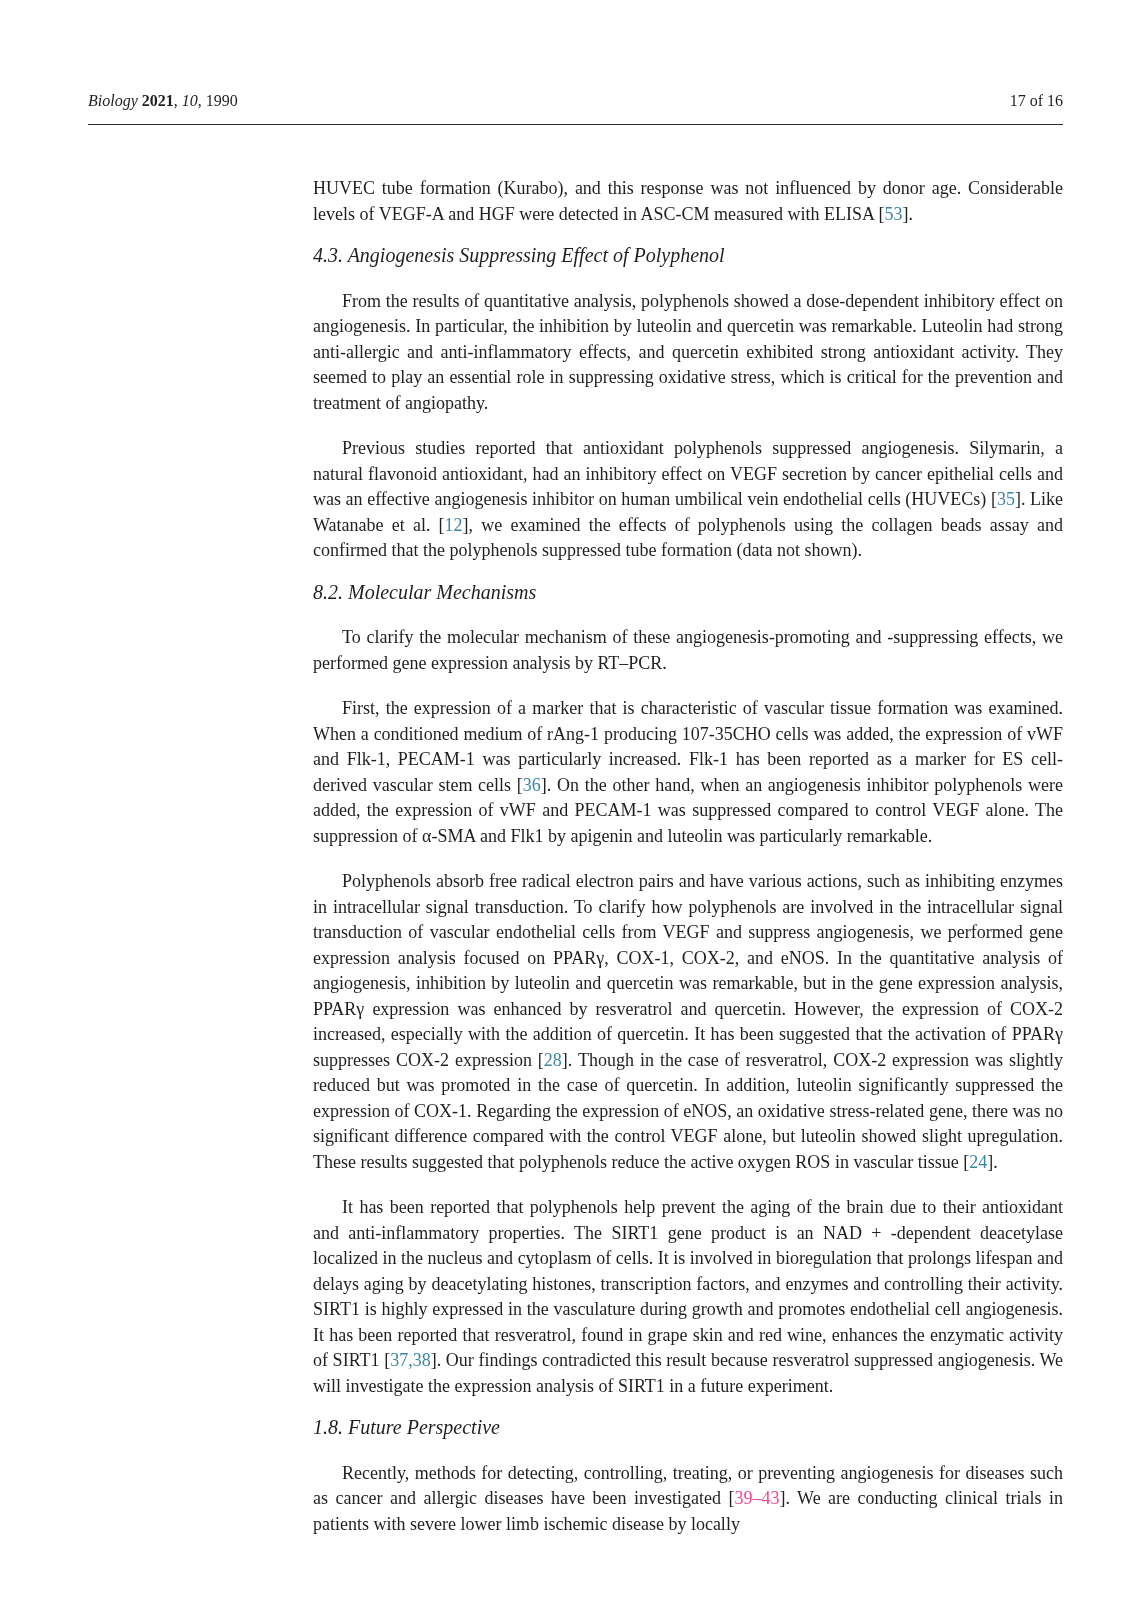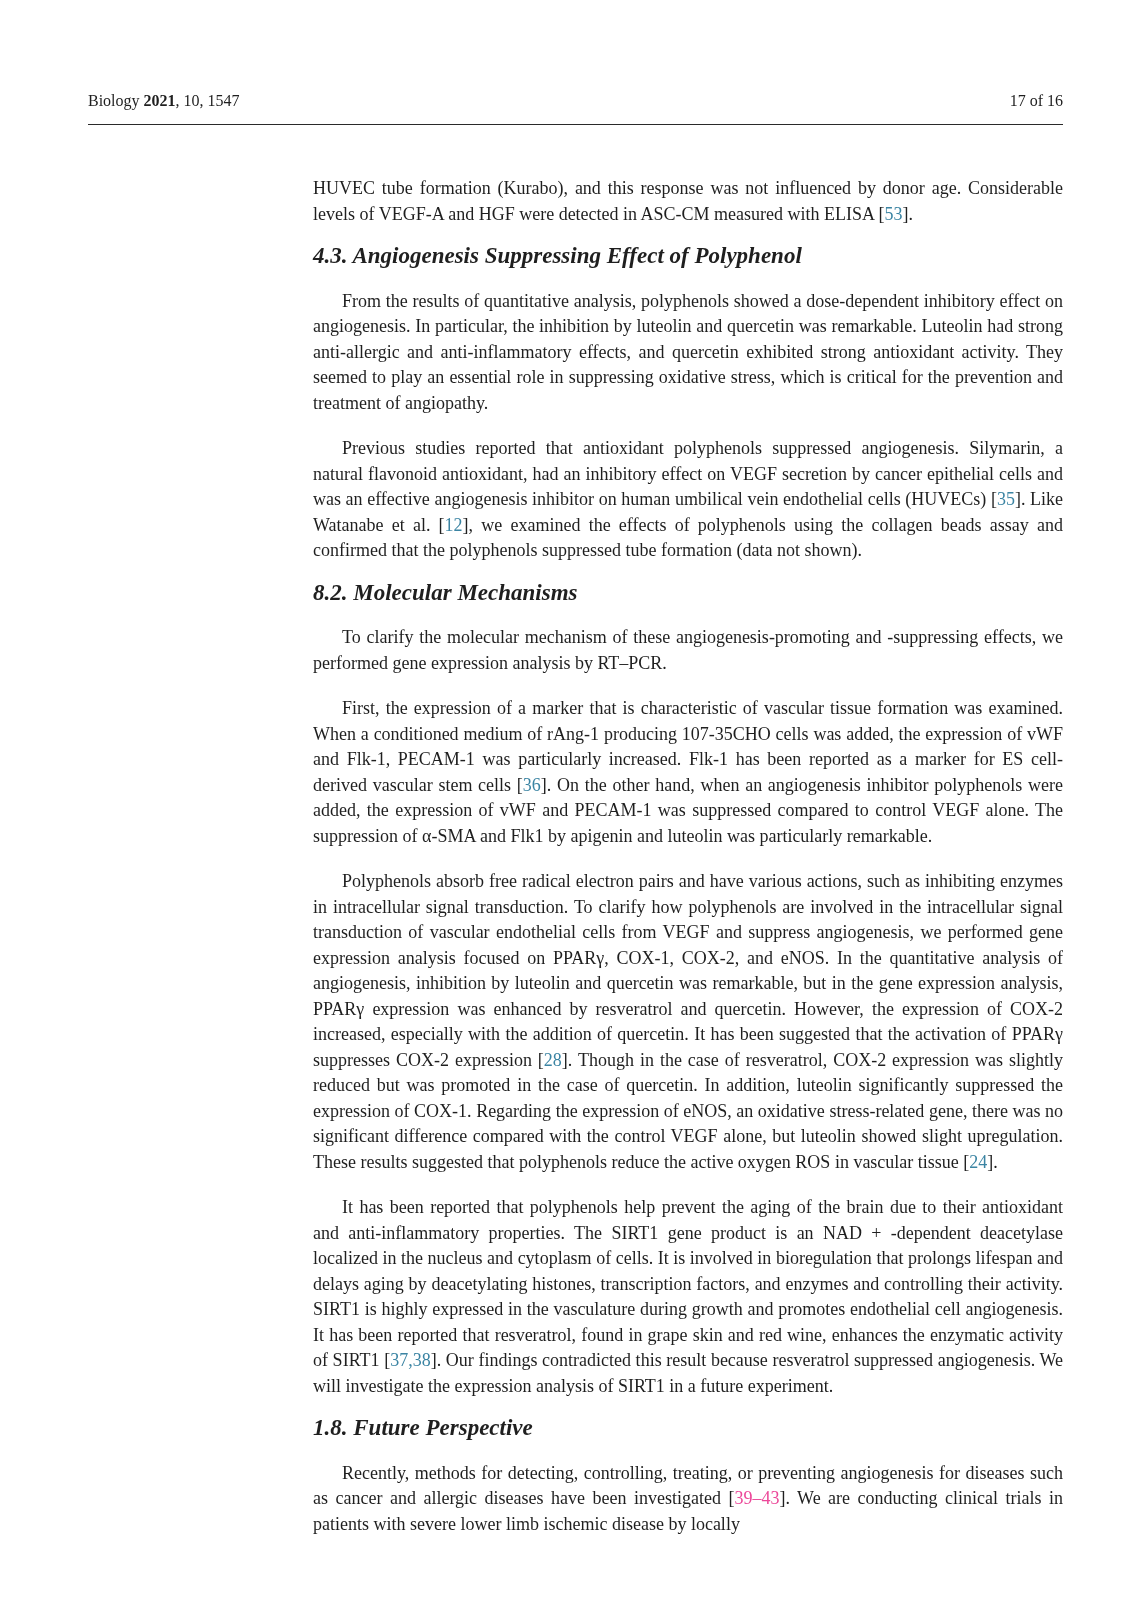--- a/index.html
+++ b/index.html
@@ -17,21 +17,21 @@
     position: absolute;
     left: 88px;
     right: 68px;
     top: 92px;
     display: flex;
     justify-content: space-between;
     align-items: baseline;
     font-size: 16px;
     color: #1f1f1f;
   }
-  .running-header .italic { }
+  .running-header .italic { font-style: italic; }
   .running-header .bold   { font-weight: bold; }
   .header-rule {
     position: absolute;
     left: 88px;
     right: 68px;
     top: 124px;
     border-top: 1.6px solid #2a2a2a;
     height: 0;
   }
   .body-col {
@@ -39,37 +39,37 @@
     left: 313px;
     width: 750px;
     top: 176px;
     font-size: 18px;
     line-height: 25.5px;
     text-align: justify;
   }
   .para { margin: 0; }
   .para.indent { text-indent: 29px; margin-top: 20px; }
   .section-heading {
-    font-size: 23px;
-    font-weight: bold;
+    font-size: 20px;
+    font-weight: normal;
     font-style: italic;
     margin: 16px 0 6px 0;
     text-align: left;
   }
   a.cite {
     text-decoration: none;
     cursor: pointer;
   }
 </style>
 </head>
 <body>
 
 <div class="page">
   <div class="running-header">
-    <span><span class="italic">Biology</span><span> </span><span class="bold">2021</span><span>, </span><span class="italic">10</span><span>, 1547</span></span>
+    <span><span class="italic">Biology</span><span> </span><span class="bold">2021</span><span>, </span><span class="italic">10</span><span>, 1990</span></span>
     <span>17 of 16</span>
   </div>
   <div class="header-rule"></div>
   <div class="body-col">
       <p class="para">HUVEC tube formation (Kurabo), and this response was not influenced by donor age. Considerable levels of VEGF-A and HGF were detected in ASC-CM measured with ELISA [<a class="cite" style="color: rgb(59, 132, 163);">53</a>].</p>
       <h2 class="section-heading">4.3. Angiogenesis Suppressing Effect of Polyphenol</h2>
       <p class="para indent">From the results of quantitative analysis, polyphenols showed a dose-dependent inhibitory effect on angiogenesis. In particular, the inhibition by luteolin and quercetin was remarkable. Luteolin had strong anti-allergic and anti-inflammatory effects, and quercetin exhibited strong antioxidant activity. They seemed to play an essential role in suppressing oxidative stress, which is critical for the prevention and treatment of angiopathy.</p>
       <p class="para indent">Previous studies reported that antioxidant polyphenols suppressed angiogenesis. Silymarin, a natural flavonoid antioxidant, had an inhibitory effect on VEGF secretion by cancer epithelial cells and was an effective angiogenesis inhibitor on human umbilical vein endothelial cells (HUVECs) [<a class="cite" style="color: rgb(59, 132, 163);">35</a>]. Like Watanabe et al. [<a class="cite" style="color: rgb(59, 132, 163);">12</a>], we examined the effects of polyphenols using the collagen beads assay and confirmed that the polyphenols suppressed tube formation (data not shown).</p>
       <h2 class="section-heading">8.2. Molecular Mechanisms</h2>
       <p class="para indent">To clarify the molecular mechanism of these angiogenesis-promoting and -suppressing effects, we performed gene expression analysis by RT–PCR.</p>

